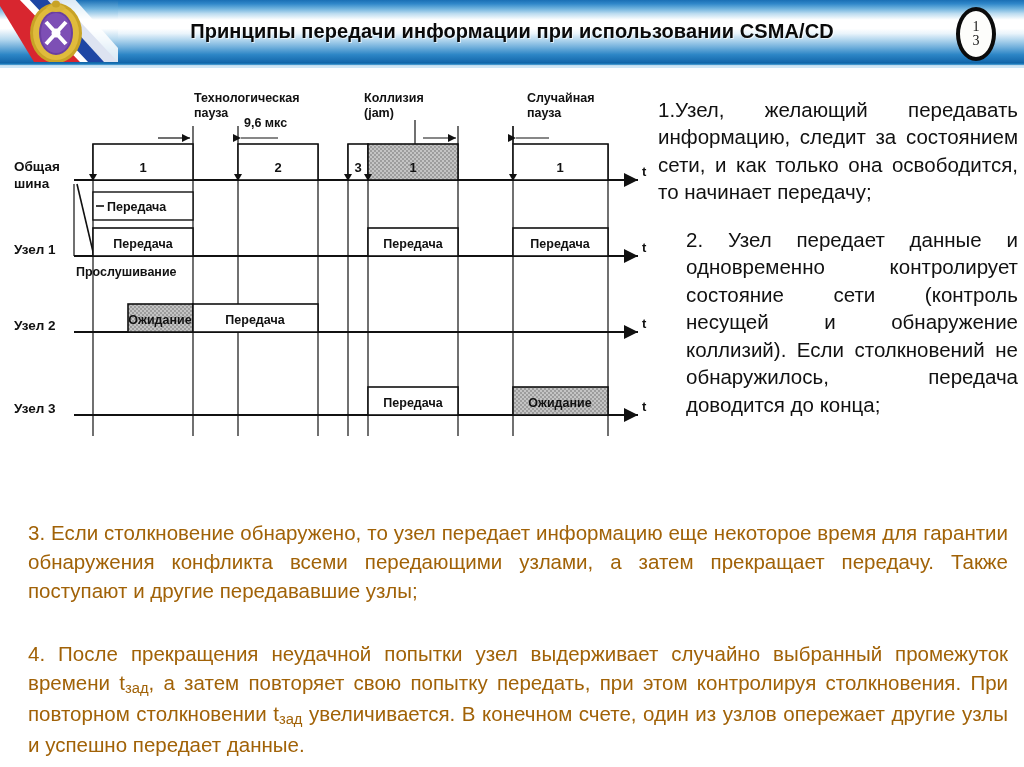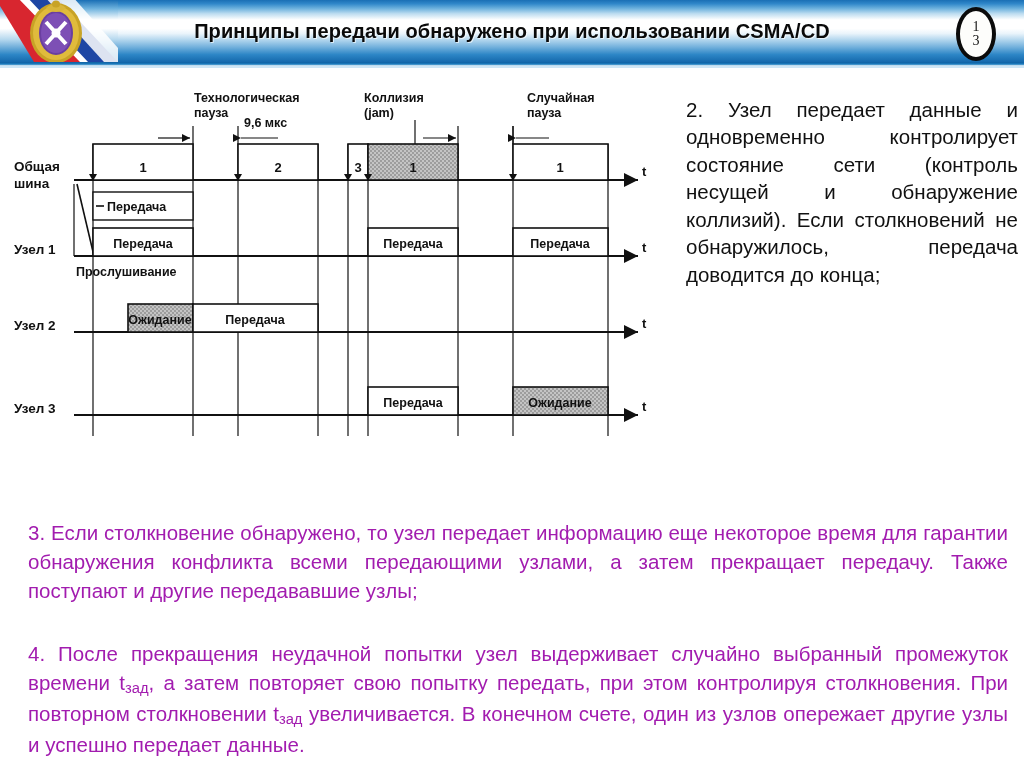--- a/index.html
+++ b/index.html
@@ -81,21 +81,21 @@
   }
   .right-col p:last-child{margin-bottom:0;margin-left:28px;}
 
   
   .bottom-col{
     position:absolute;left:28px;top:518px;width:980px;
   }
   .bottom-col p{
     margin:0 0 34px 0;
     font-size:20.5px;line-height:1.42;
-    color:#a21caf;text-align:justify;text-justify:inter-word;
+    color:#a16207;text-align:justify;text-justify:inter-word;
   }
   .bottom-col p:last-child{margin-bottom:16px;}
   .sub{font-size:0.72em;vertical-align:-0.18em;}
 </style>
 </head>
 <body>
 
 <div class="header">
 
   <div class="emblem">
@@ -124,21 +124,21 @@
       <ellipse cx="56" cy="33" rx="15" ry="20" fill="#7d4fb5"></ellipse>
 
       <path d="M 46 22 L 66 44 M 66 22 L 46 44" stroke="#ffffff" stroke-width="4" fill="none"></path>
       <circle cx="56" cy="33" r="4.5" fill="#ffffff"></circle>
 
       <path d="M 46 8 q 10 -9 20 0 q -4 4 -10 4 q -6 0 -10 -4 z" fill="#d9b63a"></path>
       <ellipse cx="56" cy="4" rx="4" ry="3.5" fill="#c8a326"></ellipse>
     </svg>
   </div>
 
-  <div class="header-title">Принципы передачи обнаружено при использовании CSMA/CD</div>
+  <div class="header-title">Принципы передачи информации при использовании CSMA/CD</div>
 
   <div class="page-num">
     <span>1</span>
     <span>3</span>
   </div>
 </div>
 <div class="header-underline"></div>
 <div class="header-underline2"></div>
 
 <div class="diagram">
@@ -275,19 +275,20 @@
     <rect x="360" y="303" width="90" height="28" fill="#fff" stroke="#111" stroke-width="1.6"></rect>
     <text x="405" y="323" text-anchor="middle" font-size="12.5" font-weight="bold" fill="#111">Передача</text>
 
     <rect x="505" y="303" width="95" height="28" fill="url(#shade)" stroke="#111" stroke-width="1.6"></rect>
     <text x="552" y="323" text-anchor="middle" font-size="12.5" font-weight="bold" fill="#111">Ожидание</text>
   </g>
 </svg>
 </div>
 
 <div class="right-col">
+  <p>1.Узел, желающий передавать информацию, следит за состоянием сети, и как только она освободится, то начинает передачу;</p>
   <p> 2. Узел передает данные и одновременно контролирует состояние сети (контроль несущей и обнаружение коллизий). Если столкновений не обнаружилось, передача доводится до конца;</p>
 </div>
 
 <div class="bottom-col">
   <p> 3. Если столкновение обнаружено, то узел передает информацию еще некоторое время для гарантии обнаружения конфликта всеми передающими узлами, а затем прекращает передачу. Также поступают и другие передававшие узлы;</p>
   <p><span> 4. После прекращения неудачной попытки узел выдерживает случайно выбранный промежуток времени t</span><span class="sub">зад</span><span>, а затем повторяет свою попытку передать, при этом контролируя столкновения. При повторном столкновении t</span><span class="sub">зад</span><span> увеличивается. В конечном счете, один из узлов опережает другие узлы и успешно передает данные.</span></p>
 </div>
 
 </body></html>

